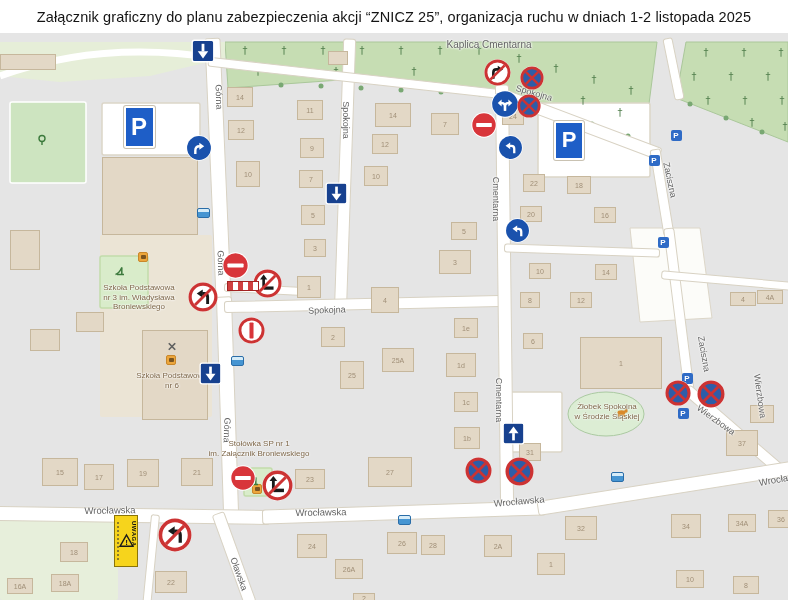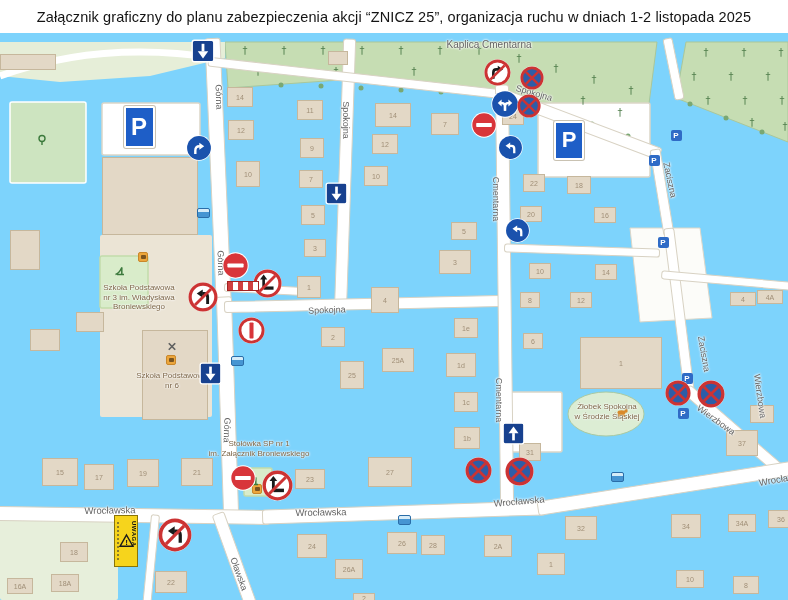--- a/index.html
+++ b/index.html
@@ -1,17 +1,17 @@
 <!DOCTYPE html>
 <html><head>
 <meta charset="utf-8">
 <style>
   html,body{margin:0;padding:0;}
   body{width:788px;height:600px;overflow:hidden;font-family:"Liberation Sans",sans-serif;}
-  #stage{position:relative;width:788px;height:600px;background:#7dd3fc;overflow:hidden;}
+  #stage{position:relative;width:788px;height:600px;background:#e5e5e5;overflow:hidden;}
   .titlebar{position:absolute;top:0;left:0;right:0;height:33px;background:#ffffff;display:flex;align-items:center;justify-content:center;z-index:60;}
   .titlebar span{font-size:14.5px;color:#141414;letter-spacing:.1px;}
   #areas{position:absolute;left:0;top:0;z-index:1;}
   .road{position:absolute;background:#ffffff;border:1px solid #d8d2c3;border-radius:3px;z-index:2;box-sizing:border-box;}
   .bld{position:absolute;background:#e3d8c6;border:1px solid #c6b79c;z-index:3;display:flex;align-items:center;justify-content:center;box-sizing:border-box;}
   .bld span{font-size:7px;color:#a08f77;}
   .slabel{position:absolute;z-index:5;font-size:9px;color:#646464;white-space:nowrap;
     text-shadow:0 0 2px #fff,0 0 2px #fff,0 0 3px #fff;}
   .poi{position:absolute;z-index:5;font-size:8px;color:#7d6648;text-align:center;line-height:9.5px;white-space:nowrap;transform:translate(-50%,0);
     text-shadow:0 0 2px #fff,0 0 2px #fff,0 0 3px #fff;}

